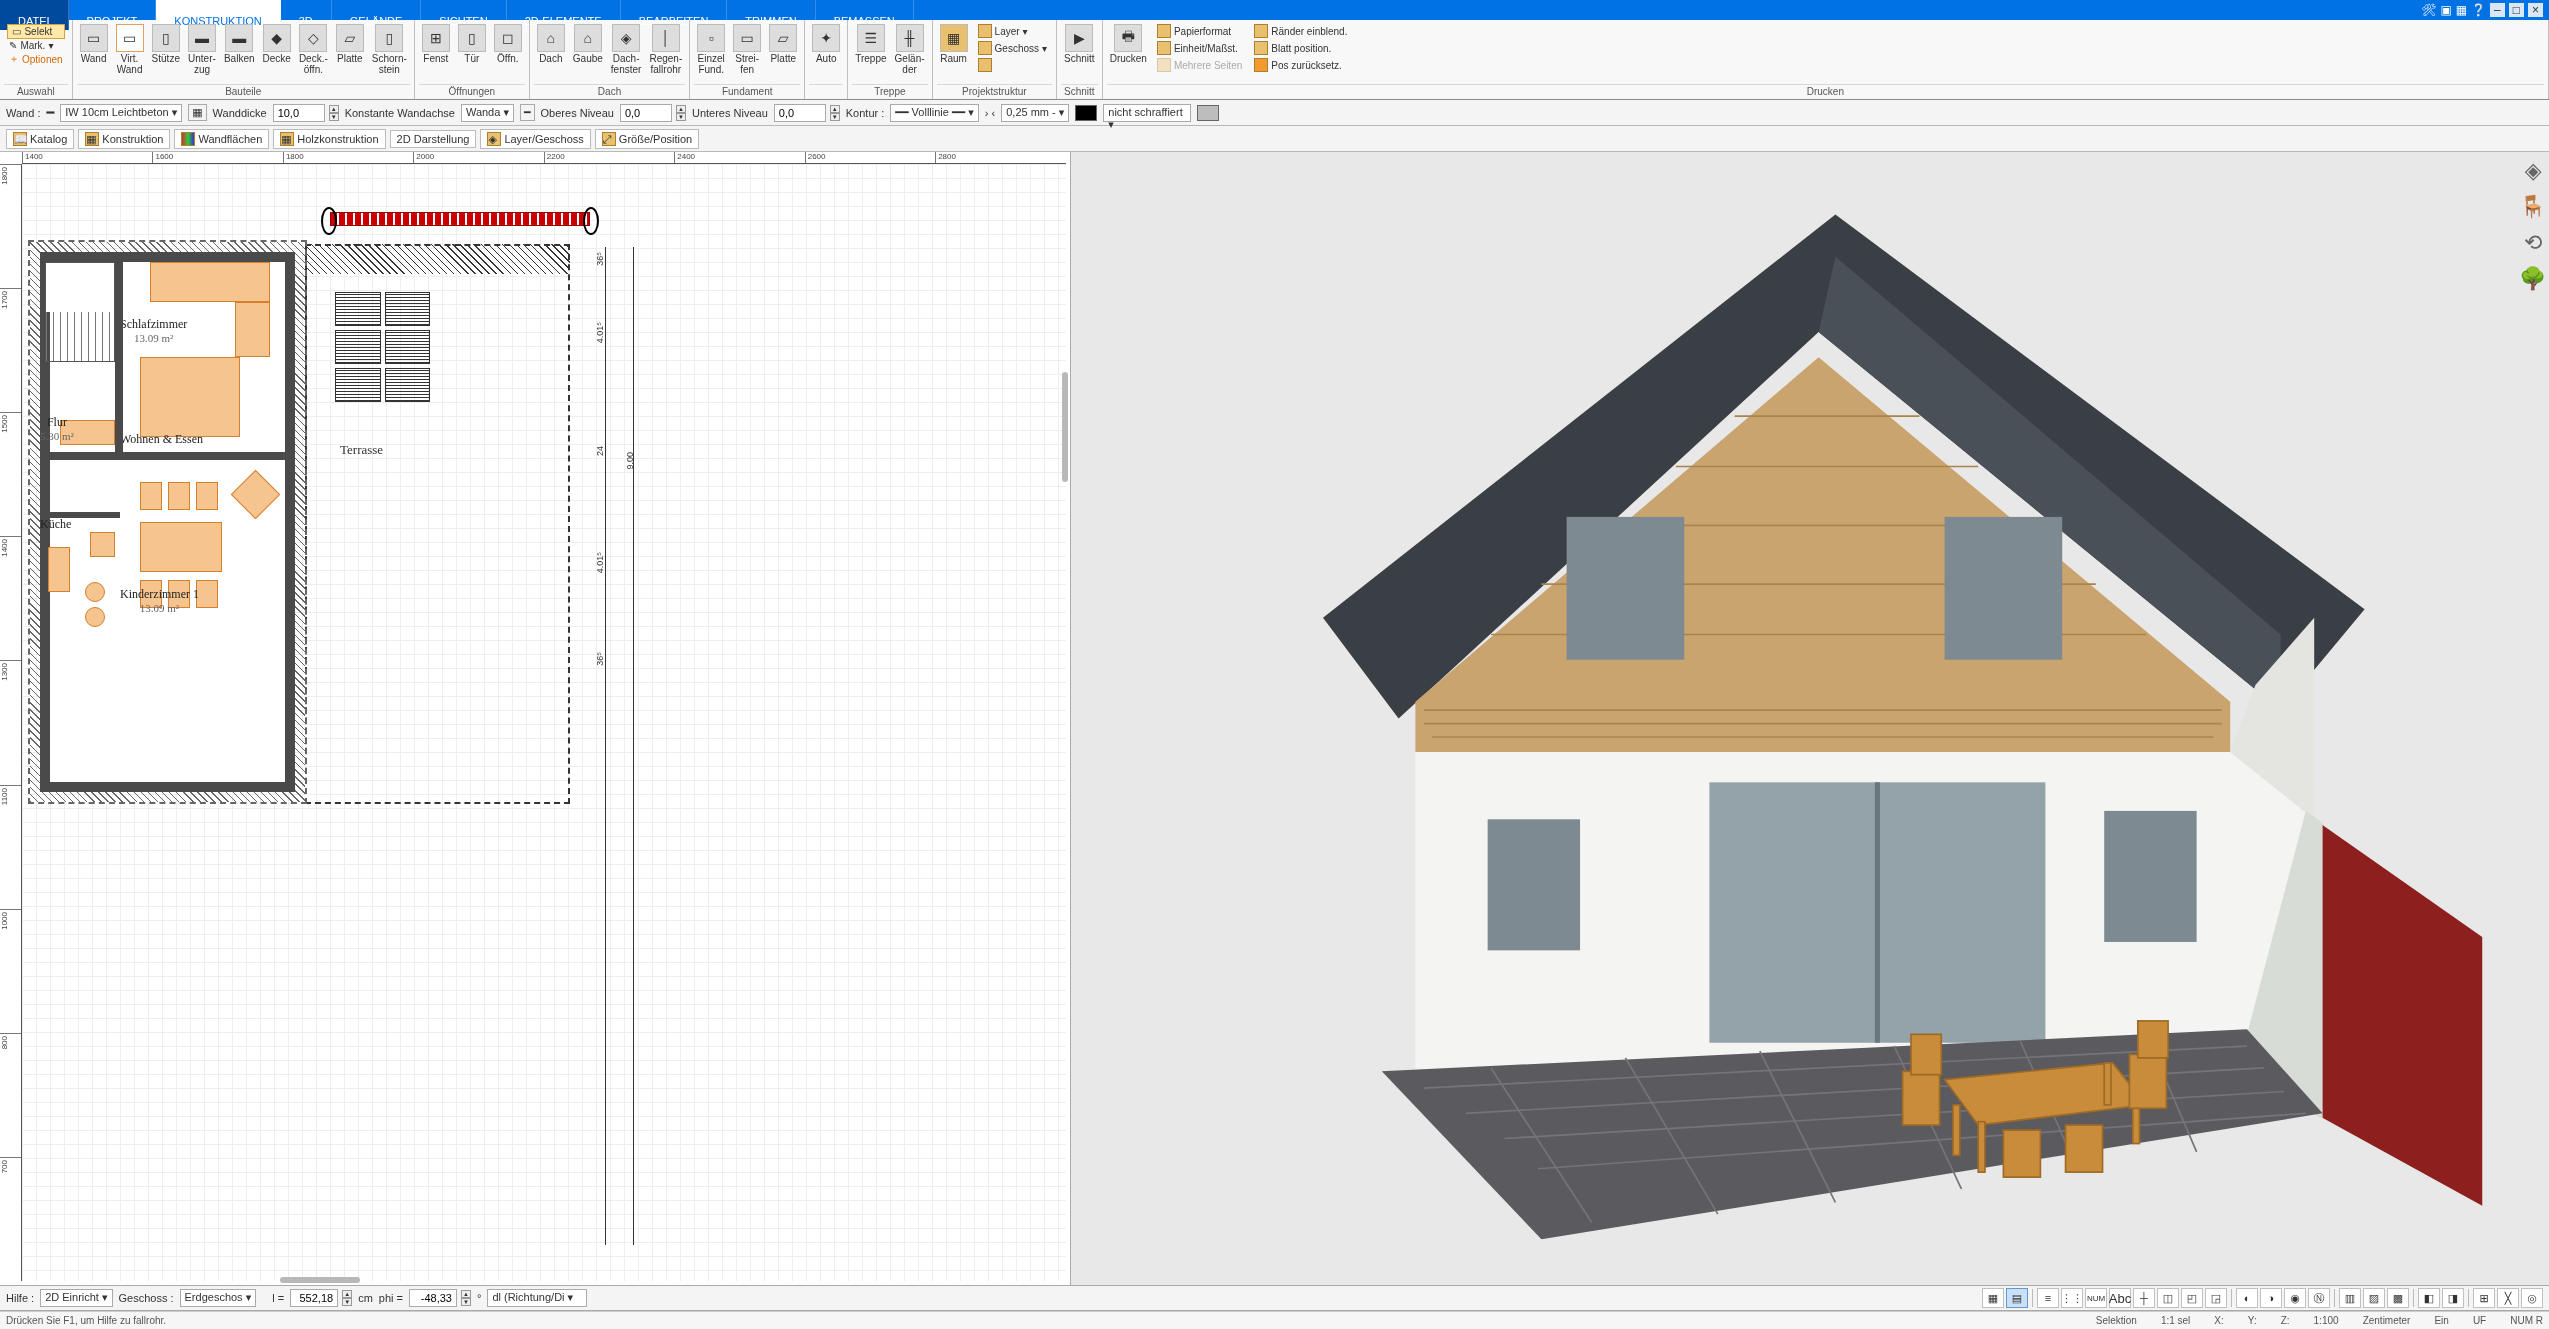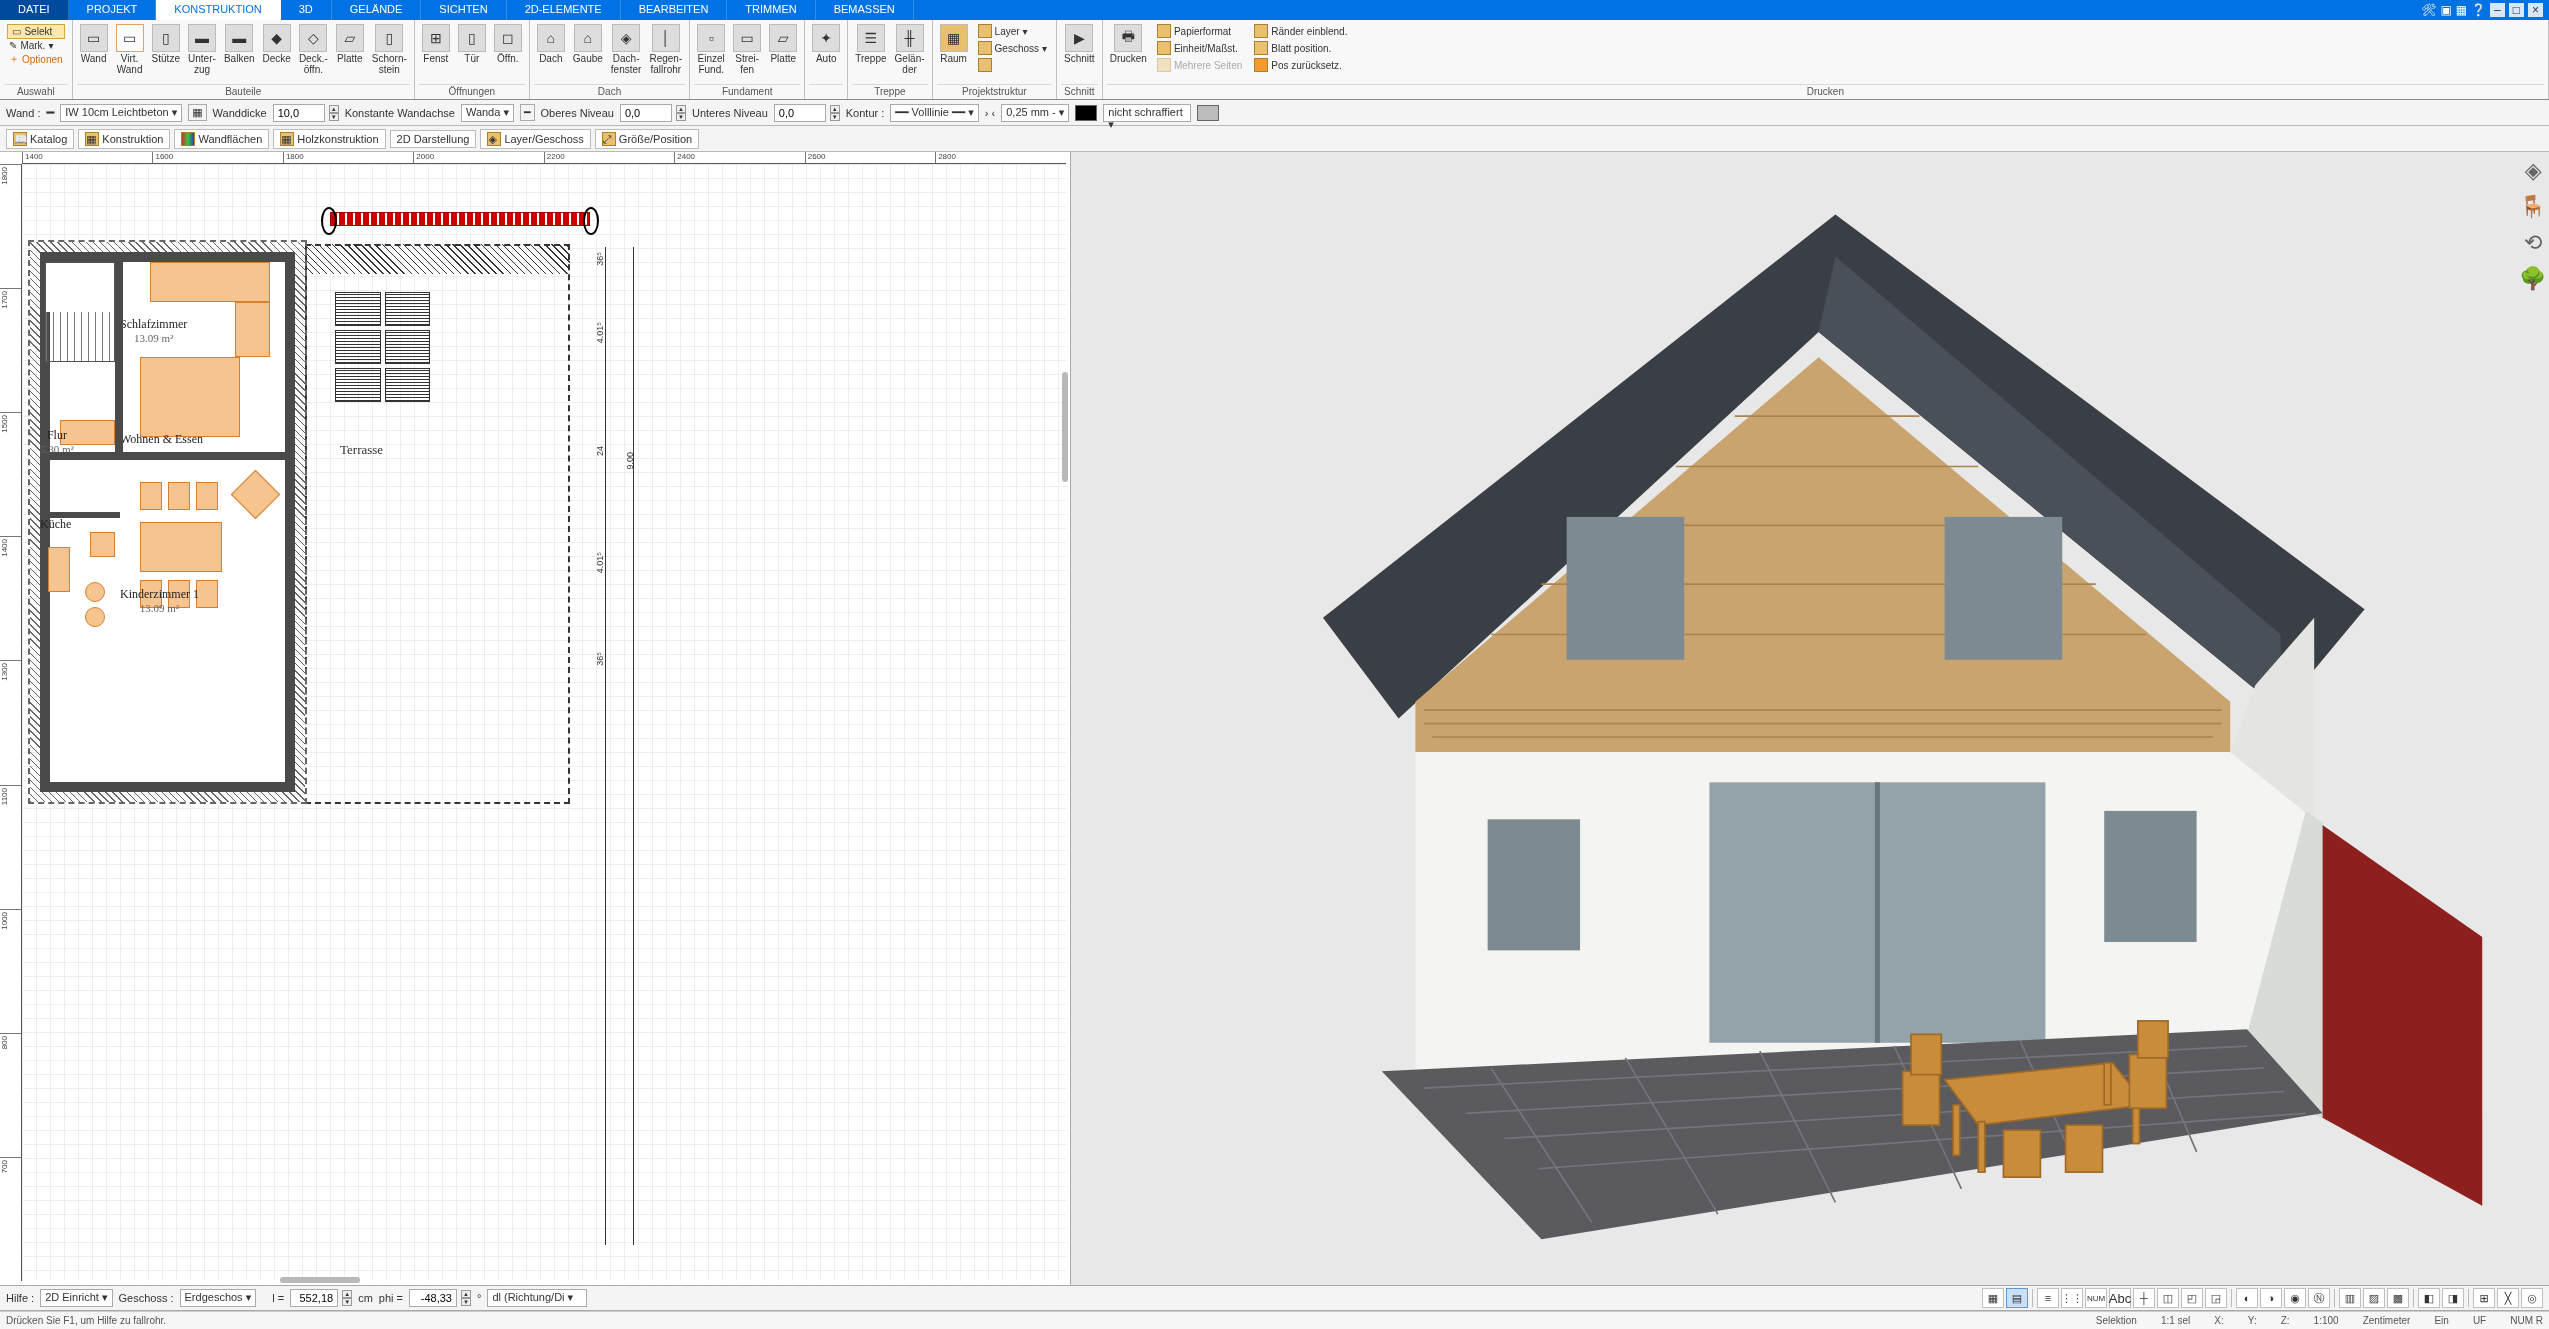--- a/index.html
+++ b/index.html
@@ -1,18 +1,18 @@
 <!DOCTYPE html>
 <html><head>
 <meta charset="utf-8">
 <style>
 html,body{margin:0;padding:0;font-family:"Segoe UI",Arial,sans-serif;font-size:11px;color:#333;background:#fff;overflow:hidden;height:100%}
 *{box-sizing:border-box}
 .menubar{display:flex;align-items:stretch;height:20px;background:#0072e4;color:#fff}
-.menubar .tab{padding:3px 18px;cursor:pointer;font-size:11px;border-right:1px solid rgba(255,255,255,.2)}
+.menubar .tab{padding:15px 18px;cursor:pointer;font-size:11px;border-right:1px solid rgba(255,255,255,.2)}
 .menubar .tab.active{background:#fff;color:#0072e4}
 .menubar .tab.first{background:#004a9e}
 .menubar .spacer{flex:1}
 .menubar .sysicons{display:flex;align-items:center;gap:4px;padding:0 6px}
 .menubar .sysicons span{font-size:12px;cursor:pointer}
 .ribbon{display:flex;border-bottom:1px solid #8a8a8a;background:#f8f8f8;height:80px}
 .group{border-right:1px solid #c0c0c0;display:flex;flex-direction:column;padding:2px 4px 1px}
 .group-body{flex:1;display:flex;align-items:flex-start;gap:2px}
 .group-label{text-align:center;font-size:10px;color:#555;padding:1px 0;border-top:1px solid #d8d8d8;margin-top:auto}
 .col{display:flex;flex-direction:column;align-items:center;gap:1px;padding:2px 3px;cursor:pointer;border-radius:2px}
@@ -404,21 +404,21 @@
   <div class="outline hatch" style="left:30px;top:90px;width:275px;height:560px;border:none;background-color:transparent;outline:2px dashed #666"></div>
   <div class="outline" style="left:40px;top:100px;width:255px;height:540px;border:10px solid #4a4a4a"></div>
 
   <div class="stairs" style="left:45px;top:110px"></div>
   <div class="furn" style="left:150px;top:110px;width:120px;height:40px"></div>
   <div class="furn" style="left:235px;top:150px;width:35px;height:55px"></div>
   <div class="roomlabel" style="left:120px;top:165px"><span>Schlafzimmer</span><small>13.09 m²</small></div>
   <div class="furn" style="left:140px;top:205px;width:100px;height:80px"></div>
   <div class="roomlabel" style="left:120px;top:280px">Wohnen &amp; Essen</div>
   <div class="furn" style="left:60px;top:268px;width:55px;height:25px"></div>
-  <div class="roomlabel" style="left:40px;top:276px"><span>Flur</span><small>5.30 m²</small></div>
+  <div class="roomlabel" style="left:40px;top:263px"><span>Flur</span><small>5.30 m²</small></div>
 
   <div style="position:absolute;left:50px;top:300px;width:235px;height:8px;background:#4a4a4a"></div>
   <div style="position:absolute;left:115px;top:108px;width:8px;height:195px;background:#4a4a4a"></div>
   <div style="position:absolute;left:50px;top:360px;width:70px;height:6px;background:#4a4a4a"></div>
   <div class="roomlabel" style="left:40px;top:365px">Küche</div>
   <div class="furn" style="left:48px;top:395px;width:22px;height:45px"></div>
   <div class="furn" style="left:90px;top:380px;width:25px;height:25px"></div>
   <div style="position:absolute;left:85px;top:430px;width:20px;height:20px;background:#f5c48f;border:1px solid #d67f2f;border-radius:50%"></div>
   <div style="position:absolute;left:85px;top:455px;width:20px;height:20px;background:#f5c48f;border:1px solid #d67f2f;border-radius:50%"></div>
   <div class="furn" style="left:140px;top:330px;width:22px;height:28px"></div>

